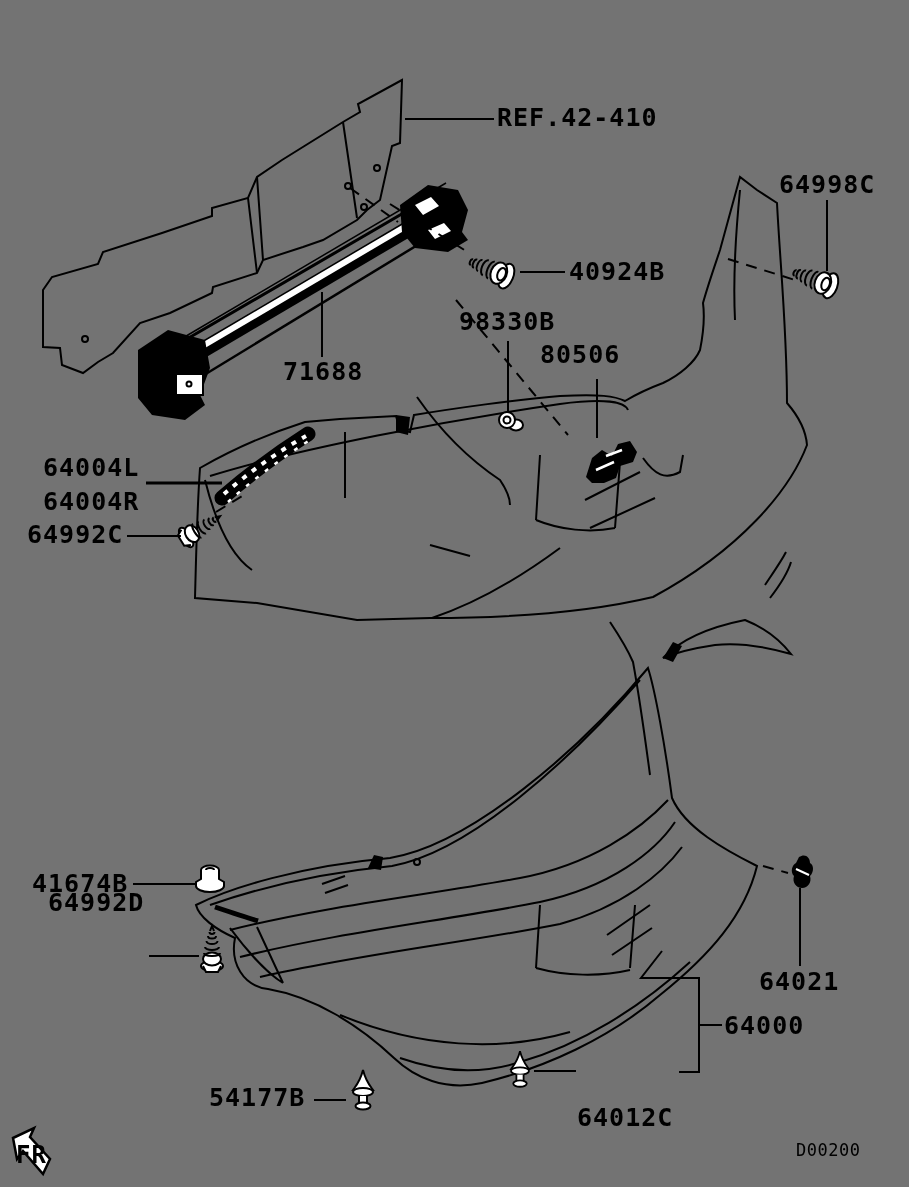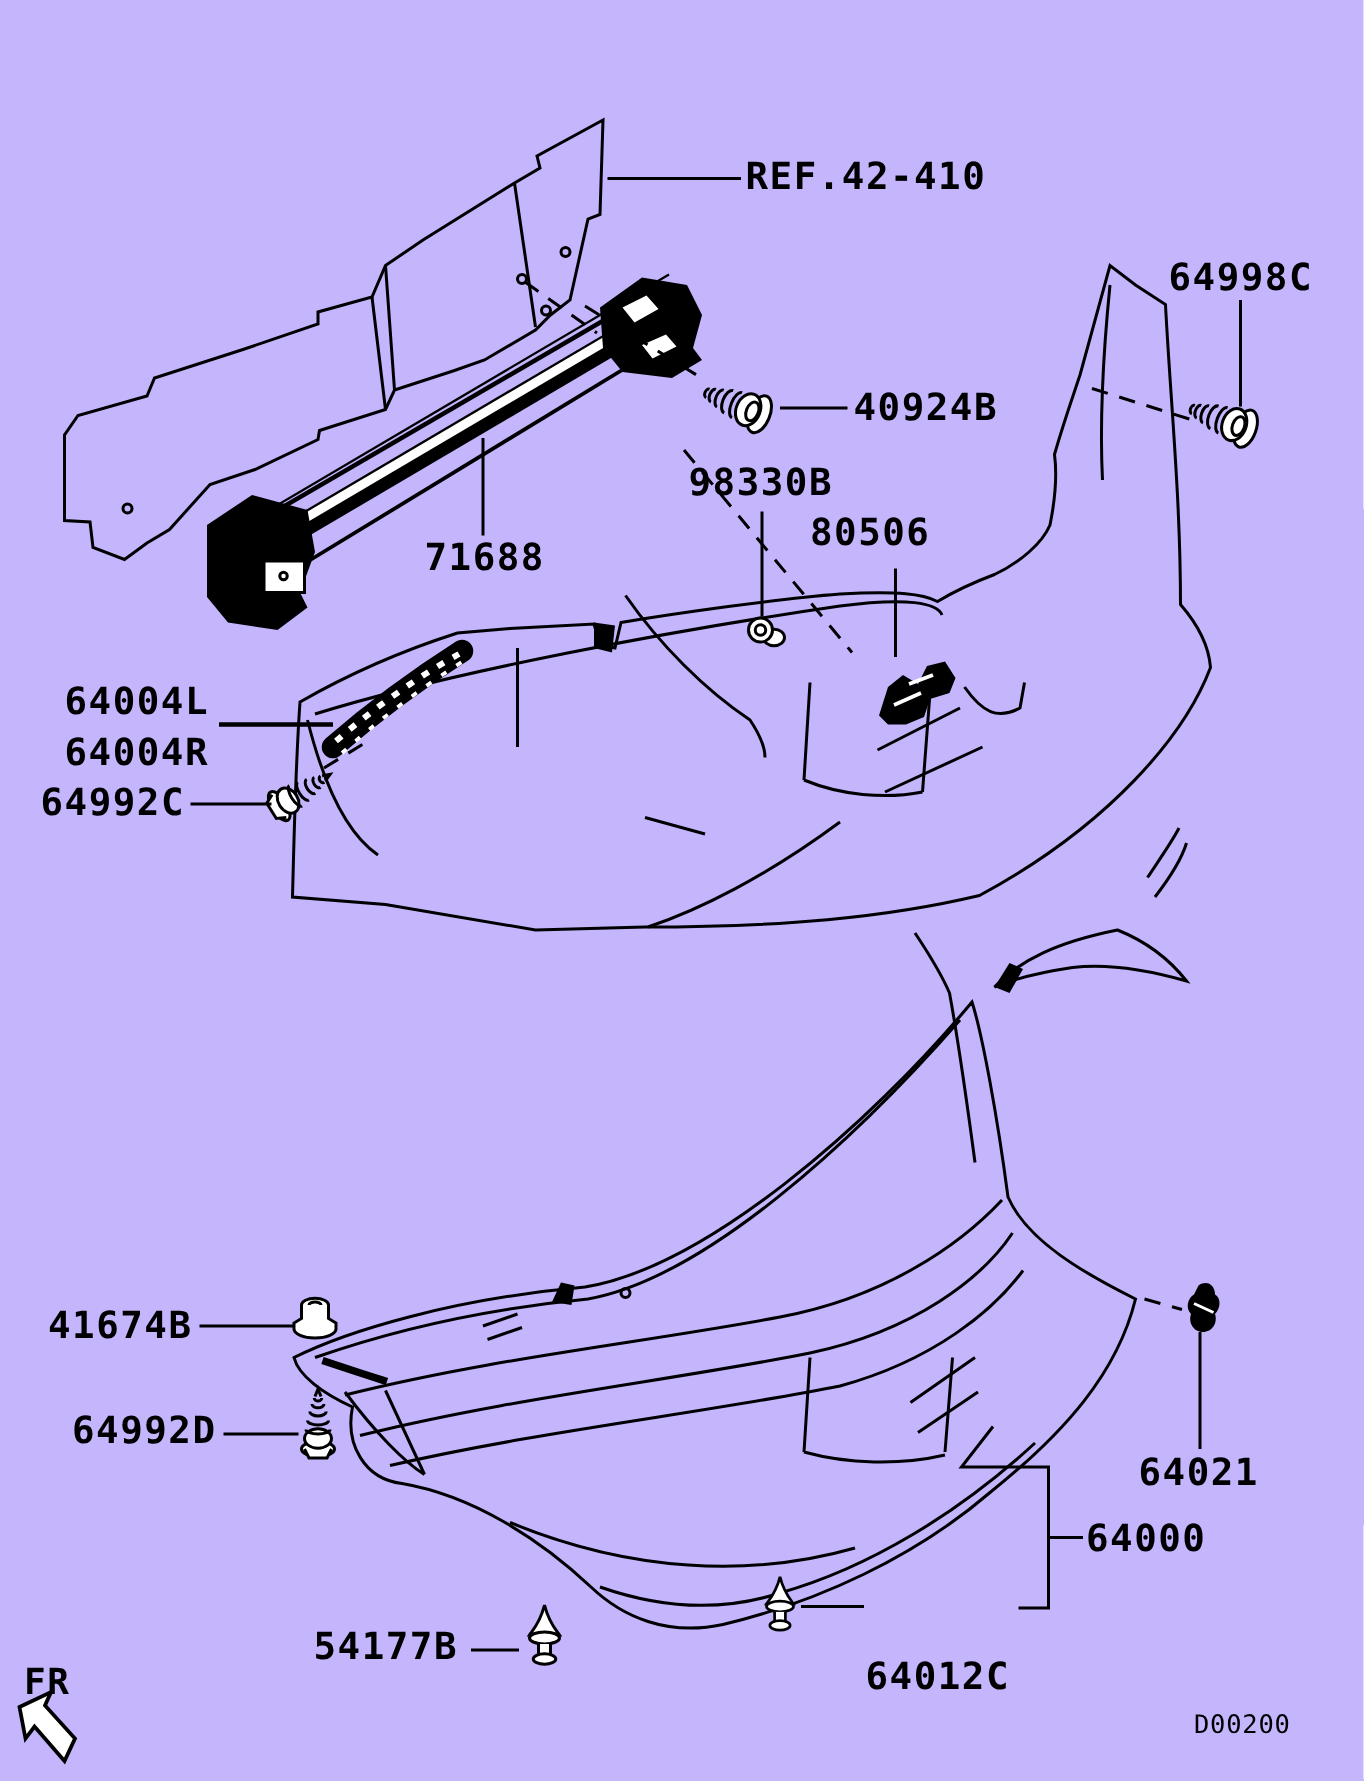--- a/index.html
+++ b/index.html
@@ -1,31 +1,31 @@
 <!DOCTYPE html>
 <html><head>
 <meta charset="utf-8">
 <style>
   html,body{margin:0;padding:0;background:#ffffff;}
   .stage{
-    position:relative;width:909px;height:1187px;background:#c4b5fd;
+    position:relative;width:909px;height:1187px;background:#737373;
     font-family:"DejaVu Sans Mono", monospace;overflow:hidden;
   }
   .stage svg{position:absolute;left:0;top:0;}
   .callout{
     position:absolute;color:#000;font-size:25px;font-weight:bold;
     letter-spacing:1px;white-space:nowrap;line-height:1;cursor:pointer;
   }
   .small-code{
     position:absolute;color:#000;font-size:17px;font-weight:normal;
     letter-spacing:0.5px;white-space:nowrap;line-height:1;
   }
   .fr-label{
     position:absolute;color:#000;font-size:24px;font-weight:bold;
-    letter-spacing:1px;white-space:nowrap;line-height:1;
+    letter-spacing:1px;white-space:nowrap;line-height:1;margin-top:34px;
   }
   .ln{stroke:#000;fill:none;stroke-width:2;}
   .ln3{stroke:#000;fill:none;stroke-width:3;}
   .dash{stroke:#000;fill:none;stroke-width:2;stroke-dasharray:11 8;}
   .blk{fill:#000;stroke:none;}
   .wht{stroke:#fff;fill:none;}
   .part{fill:#fff;stroke:#000;stroke-width:2;}
 </style>
 </head>
 <body>
@@ -189,21 +189,21 @@
 <div class="callout" style="left:497px;top:105px">REF.42-410</div>
 <div class="callout" style="left:779px;top:172px">64998C</div>
 <div class="callout" style="left:569px;top:259px">40924B</div>
 <div class="callout" style="left:459px;top:309px">98330B</div>
 <div class="callout" style="left:540px;top:342px">80506</div>
 <div class="callout" style="left:283px;top:359px">71688</div>
 <div class="callout" style="left:43px;top:455px">64004L</div>
 <div class="callout" style="left:43px;top:489px">64004R</div>
 <div class="callout" style="left:27px;top:522px">64992C</div>
 <div class="callout" style="left:32px;top:871px">41674B</div>
-<div class="callout" style="left:48px;top:941px">64992D</div>
+<div class="callout" style="left:48px;top:890px">64992D</div>
 <div class="callout" style="left:759px;top:969px">64021</div>
 <div class="callout" style="left:724px;top:1013px">64000</div>
 <div class="callout" style="left:577px;top:1105px">64012C</div>
 <div class="callout" style="left:209px;top:1085px">54177B</div>
 
 <div class="fr-label" style="left:16px;top:1109px">FR</div>
 <div class="small-code" style="left:796px;top:1142px">D00200</div>
 
 </div>
 

